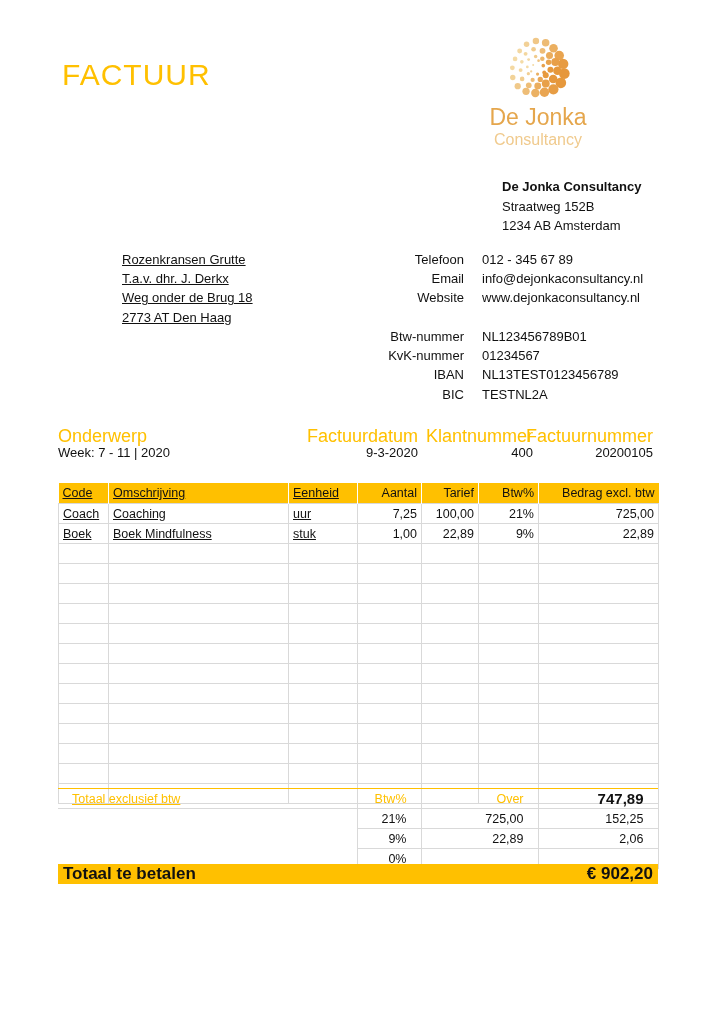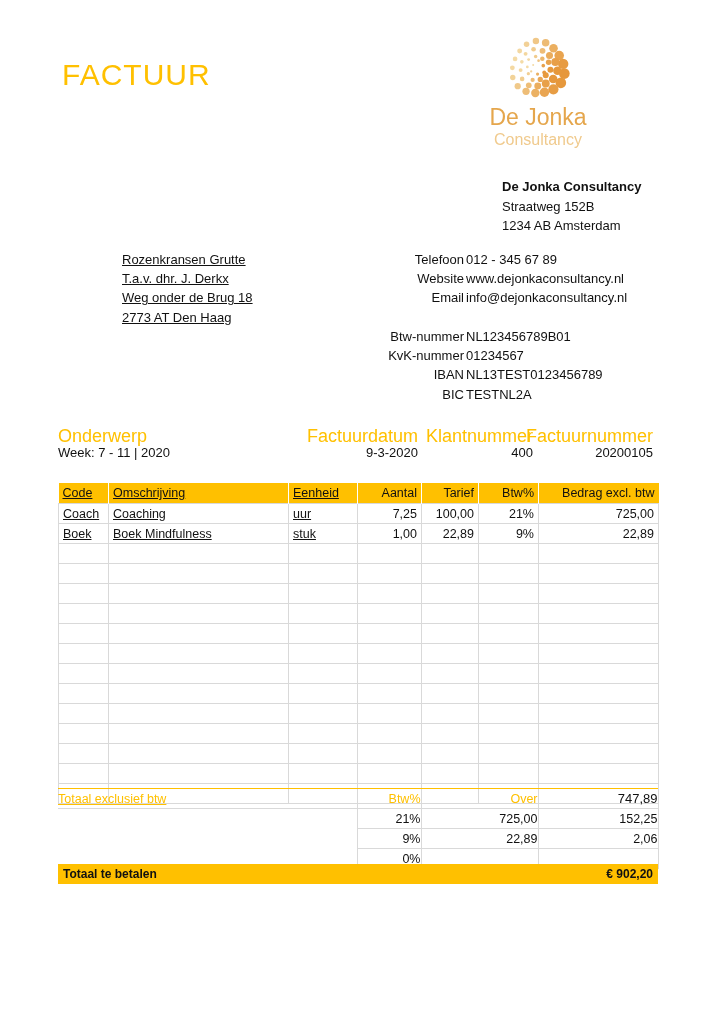--- a/index.html
+++ b/index.html
@@ -24,21 +24,21 @@
   .logo-name{font-size:23px;line-height:26px;color:var(--logo-name);margin-top:0;}
   .logo-sub{font-size:16px;line-height:19px;color:var(--logo-sub);}
   .company-block{position:absolute;left:482px;top:177px;font-size:13px;line-height:19.5px;margin-left:20px;}
   .company-name{font-weight:bold;}
   .customer-block{position:absolute;left:122px;top:250px;font-size:13px;line-height:19.2px;text-decoration:underline;}
   .info-block{position:absolute;left:330px;font-size:13px;}
   .contact-block{top:250px;}
   .registration-block{top:327px;}
   .info-row{display:flex;line-height:19.2px;}
   .info-label{width:134px;text-align:right;flex:0 0 134px;}
-  .info-value{margin-left:2px;white-space:nowrap;}
+  .info-value{margin-left:18px;white-space:nowrap;}
   .meta-label{position:absolute;top:426px;font-size:18px;color:var(--accent);}
   .meta-value{position:absolute;top:445px;font-size:13px;}
   .m-onderwerp{left:58px;text-align:left;}
   .m-datum{left:280px;width:138px;text-align:right;}
   .m-klant{left:420px;width:113px;text-align:right;}
   .m-nummer{left:520px;width:133px;text-align:right;}
   table{border-collapse:collapse;table-layout:fixed;}
   .items-table{position:absolute;left:58px;top:483px;width:600px;font-size:12.5px;}
   .items-table col:nth-child(1){width:50px;}
   .items-table col:nth-child(2){width:180px;}
@@ -55,32 +55,32 @@
   .items-table td{
     height:19px;padding:0 4px;border:1px solid var(--grid);
     white-space:nowrap;overflow:hidden;
   }
   .al{text-align:left;text-decoration:underline;} .ar{text-align:right;}
   .totals-table{position:absolute;left:58px;top:788px;width:600px;font-size:12.5px;}
   .totals-table col:nth-child(1){width:299px;}
   .totals-table col:nth-child(2){width:64px;}
   .totals-table col:nth-child(3){width:117px;}
   .totals-table col:nth-child(4){width:120px;}
-  .totals-table td{height:19px;padding:0 0;white-space:nowrap;margin-left:26px;}
+  .totals-table td{height:19px;padding:0 14px;white-space:nowrap;margin-left:26px;}
   .t-row1 td{border-top:1px solid var(--accent);border-bottom:1px solid var(--grid);}
   .t-row1 td+td{border-left:1px solid var(--grid);}
   .t-row1 td:last-child{border-right:1px solid var(--grid);}
   .t-gold{color:var(--accent);}
-  .t-strong{font-weight:normal;font-size:13px;}
+  .t-strong{font-weight:bold;font-size:15px;}
   td.vat{border:1px solid var(--grid);border-top:none;text-align:right;}
   td.t-spacer{border:none;}
   .total-bar{
     position:absolute;left:58px;top:864px;width:600px;height:20px;
     background:var(--accent);display:flex;justify-content:space-between;align-items:center;
-    box-sizing:border-box;padding:0 5px;font-size:12px;font-weight:bold;
+    box-sizing:border-box;padding:0 5px;font-size:17px;font-weight:bold;
   }
   .footer-note{
     position:absolute;left:0;top:916px;width:718px;text-align:center;
     font-size:13px;line-height:22px;
   }
 </style>
 </head>
 <body>
 
 <div class="page">
@@ -152,26 +152,26 @@
     <div>Weg onder de Brug 18</div>
     <div>2773 AT Den Haag</div>
   </div>
 
   <div class="info-block contact-block">
     <div class="info-row">
       <span class="info-label">Telefoon</span>
       <span class="info-value">012 - 345 67 89</span>
     </div>
     <div class="info-row">
+      <span class="info-label">Email</span>
+      <span class="info-value">info@dejonkaconsultancy.nl</span>
+    </div>
+    <div class="info-row">
       <span class="info-label">Website</span>
       <span class="info-value">www.dejonkaconsultancy.nl</span>
-    </div>
-    <div class="info-row">
-      <span class="info-label">Email</span>
-      <span class="info-value">info@dejonkaconsultancy.nl</span>
     </div>
   </div>
 
   <div class="info-block registration-block">
     <div class="info-row">
       <span class="info-label">Btw-nummer</span>
       <span class="info-value">NL123456789B01</span>
     </div>
     <div class="info-row">
       <span class="info-label">KvK-nummer</span>

